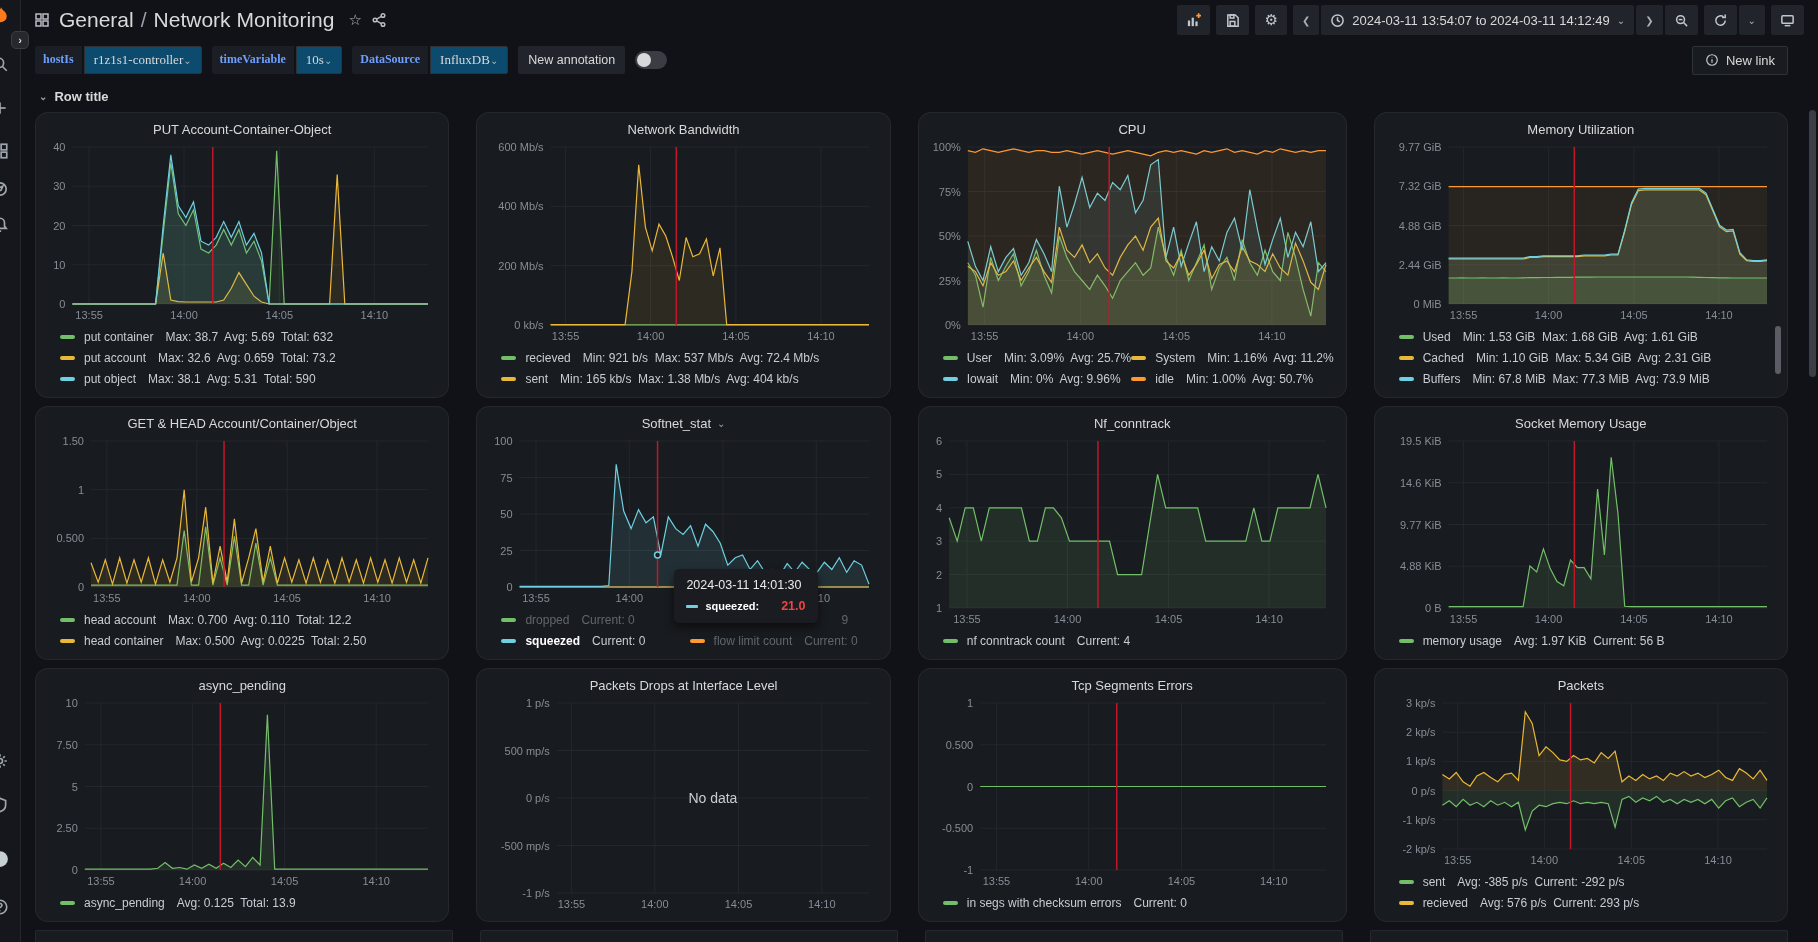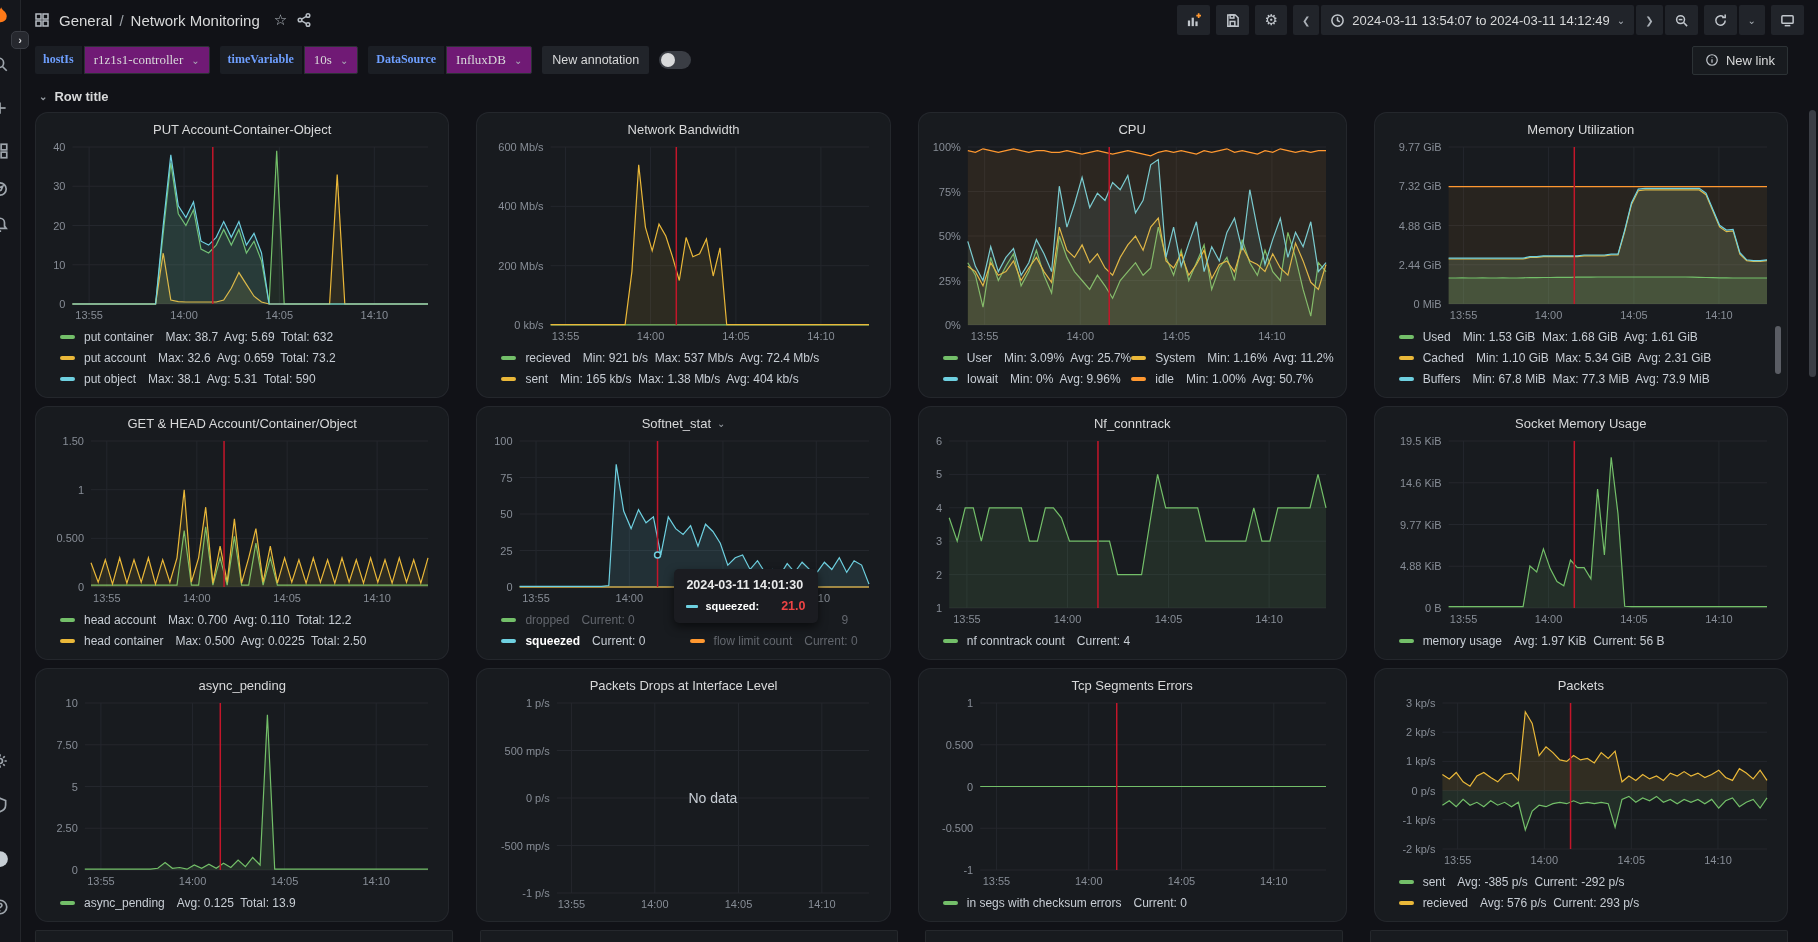--- a/index.html
+++ b/index.html
@@ -15,37 +15,37 @@
   .sb-ico.filled svg { fill:#9fa6ad; stroke:none; }
   .expand-btn { position:absolute; left:11px; top:31px; width:18px; height:18px;
     background:#26282e; border:1px solid #3a3d44; border-radius:5px; z-index:20;
     color:#d8d9da; font-size:11px; line-height:16px; text-align:center; font-weight:700; }
 
   
   .main { flex:1; display:flex; flex-direction:column; position:relative; }
 
   .navbar { height:40px; display:flex; align-items:center; padding:0 14px 0 12px; }
   .nav-left { display:flex; align-items:center; gap:8px; }
-  .crumb { font-size:15px; color:#d8d9da; display:flex; gap:7px; align-items:center; }
+  .crumb { font-size:21px; color:#d8d9da; display:flex; gap:7px; align-items:center; }
   .nav-ico { width:18px; height:18px; display:inline-flex; align-items:center; justify-content:center; color:#b6bcc3; }
   .nav-ico svg { width:16px; height:16px; stroke:#b6bcc3; fill:none; stroke-width:1.5; }
   .star { font-size:15px; color:#b6bcc3; margin-left:6px; }
   .nav-right { margin-left:auto; display:flex; align-items:center; gap:6px; }
   .chip { height:30px; background:#21242a; border-radius:2px; display:flex; align-items:center;
     padding:0 9px; gap:7px; font-size:13px; color:#d8d9da; }
   .chip svg { width:15px; height:15px; stroke:#c2c7cd; fill:none; stroke-width:1.6; }
   .chev { font-size:10px; color:#aab0b7; }
   .grp { display:flex; gap:2px; }
 
   .submenu { height:40px; display:flex; align-items:center; gap:10px; padding:0 30px 0 14px; }
   .varpair { display:flex; gap:2px;font-family:Liberation Serif, serif; }
   .var-label { background:#1b1e24; color:#6e9fff; font-size:12px; font-weight:700;
     padding:6px 8px; border-radius:2px 0 0 2px; }
-  .var-value { background:#701a75; border:1px solid #2c3235; color:#d8d9da; font-size:13px;
-    padding:5px 9px; border-radius:0 2px 2px 0; display:flex; gap:8px; align-items:center; }
+  .var-value { background:#0c4a6e; border:1px solid #2c3235; color:#d8d9da; font-size:13px;
+    padding:5px 9px; border-radius:0 2px 2px 0; display:flex; gap:0; align-items:center; }
   .btn { background:#21242a; color:#d8d9da; font-size:12.5px; padding:7px 10px; border-radius:2px; }
   .toggle { width:32px; height:18px; background:#3a3d44; border-radius:9px; position:relative; }
   .toggle .knob { position:absolute; left:2px; top:2px; width:14px; height:14px; border-radius:50%; background:#d8d9da; }
   .newlink { margin-left:auto; border:1px solid #2c3235; background:#181b1f; color:#d8d9da;
     font-size:13px; padding:6px 12px; border-radius:2px; display:flex; gap:7px; align-items:center; }
   .newlink svg { width:14px; height:14px; stroke:#c2c7cd; fill:none; stroke-width:1.4; }
 
   .dash { flex:1; padding:2px 30px 0 14px; }
   .row-title { display:flex; align-items:center; gap:7px; font-size:13px; font-weight:700;
     color:#d8d9da; height:24px; margin:2px 0 4px 4px; }
@@ -68,21 +68,21 @@
   .legend-item { display:flex; align-items:center; height:21px; font-size:12px; color:#c7cdd4; white-space:pre; }
   .legend-item .swatch { width:15px; height:4px; border-radius:2px; margin-right:9px; flex:0 0 15px; }
   .legend-item .lname { margin-right:12px; }
   .legend-item.dim .lname, .legend-item.dim .lstats { color:#62666d; }
   .legend-item.bold .lname { color:#ffffff; font-weight:700; }
   .lstats { white-space:pre; }
   .legend-scrollbar { position:absolute; right:-4px; top:2px; width:6px; height:48px; background:#5a5d64; border-radius:3px; }
 
   .g-tooltip { position:absolute; left:197px; top:162px; min-width:144px; z-index:30;
     background:#1b1c21; border-radius:5px; padding:9px 12px 10px; box-shadow:0 4px 10px rgba(0,0,0,0.55); }
-  .tt-time { font-size:12.5px; font-weight:700; color:#e9eaeb; }
+  .tt-time { font-size:12.5px; font-weight:400; color:#e9eaeb; }
   .tt-row { margin-top:7px; display:flex; align-items:center; }
   .tt-dash { width:12px; height:3px; border-radius:1px; margin-right:7px; }
   .tt-name { font-size:11px; font-weight:700; color:#ffffff; }
   .tt-val { font-size:12.5px; font-weight:700; color:#ef4444; margin-left:22px; }
 
   .stub-row { display:grid; grid-template-columns:repeat(4,1fr); gap:0 27px; margin-top:8px; }
   .stub { height:12px; background:#181b1f; border:1px solid rgba(204,204,220,0.07);
     border-bottom:none; border-radius:2px 2px 0 0; }
 
   .page-scrollbar { position:absolute; right:2px; top:110px; width:7px; height:267px;

